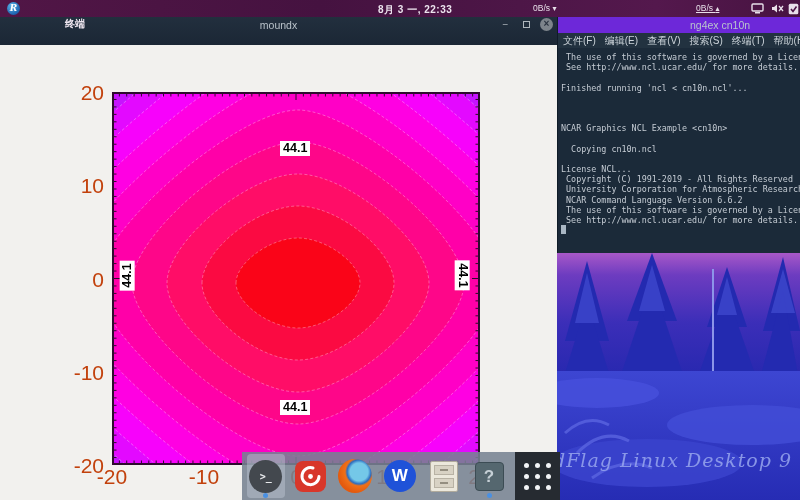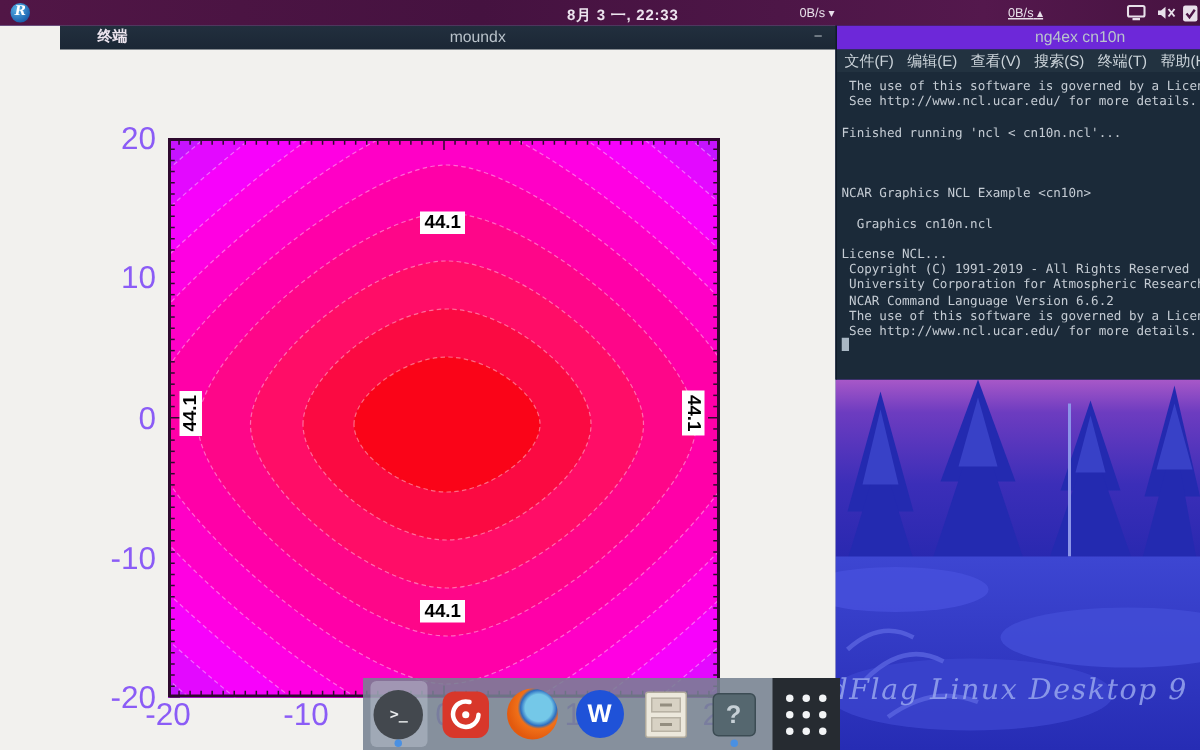--- a/index.html
+++ b/index.html
@@ -18,44 +18,44 @@
   #panel { position:absolute; left:0; top:0; width:800px; height:17px; z-index:30;
     background:linear-gradient(90deg,#511646 0%,#451240 40%,#4d1647 65%,#54184d 82%,#471341 100%);
     color:#ece4ee; font-size:10px; }
   #panel-logo { position:absolute; left:7px; top:2px; width:13px; height:13px; border-radius:50%;
     background:radial-gradient(circle at 35% 30%,#5ab4e8,#1d64b0 70%,#114a88);
     color:#fff; font-family:"DejaVu Serif",serif; font-style:italic; font-weight:bold;
     font-size:9px; line-height:13px; text-align:center; }
   #panel-app { position:absolute; left:33px; top:17px; font-weight:bold;padding-left:32px; }
   #panel-clock { position:absolute; left:378px; top:3px; font-weight:bold; letter-spacing:.5px; }
   .net { position:absolute; top:3px; font-size:8.5px; color:#e8e0ea; white-space:nowrap; }
-  #net-down { left:533px; } #net-up { left:672px;text-decoration:underline; }
+  #net-down { left:533px; } #net-up { left:696px;text-decoration:underline; }
   .chev { font-size:8px; }
   .tray-ico { position:absolute; top:3px; }
 
   
   #moundx { position:absolute; left:0; top:17px; width:557px; height:483px; background:#f2f1ee; z-index:10; }
-  #moundx-titlebar { position:absolute; left:0; top:0; width:100%; height:16px;
-    background:linear-gradient(180deg,#222f3e,#1b2735); color:#b9c2ca; font-size:10.5px;margin-left:40px; }
+  #moundx-titlebar { position:absolute; left:0; top:0; width:100%; height:28px;
+    background:linear-gradient(180deg,#222f3e,#1b2735); color:#b9c2ca; font-size:10.5px; }
   #moundx-title { position:absolute; left:0; width:100%; text-align:center; top:2px; }
   .winbtn { position:absolute; top:2px; width:13px; height:12px; color:#aeb6bd; font-size:10px;
     line-height:12px; text-align:center; }
   #btn-min { left:499px; }
   #btn-restore { left:520px; }
   #btn-restore i { display:inline-block; width:7px; height:7px; border:1px solid #aeb6bd; margin-top:2px; }
   #btn-close { left:540px; width:13px; height:13px; top:1px; border-radius:50%; background:#7d848b; color:#2a3340; font-weight:bold; }
 
   
   #plot-title { position:absolute; left:112px; top:38px; width:368px; text-align:center;
     font-family:"DejaVu Serif",serif; font-weight:bold; font-size:29px; color:#70125f; }
   #contour-wrap { position:absolute; left:112px; top:75px; width:400px; height:373px; }
   #contour-wrap svg { display:block; }
   .ctr-label { position:absolute; background:#ffffff; color:#000;
     font-size:12.5px; font-weight:bold; padding:0px 3px; line-height:15px; white-space:nowrap; }
-  .axis-label { position:absolute; color:#8b5cf6; font-size:21px; }
+  .axis-label { position:absolute; color:#c2410c; font-size:21px; }
   .x-label { top:448px; width:40px; text-align:center; }
   .y-label { width:46px; text-align:right; left:58px; }
 
   
   #terminal { position:absolute; left:557px; top:17px; width:243px; height:236px; z-index:10;
     background:#1b2a39; border-left:1px solid #101c28; }
   #term-titlebar { position:absolute; left:0; top:0; width:100%; height:16px; background:#6d28d9; }
   #term-title { position:absolute; left:132px; top:2px; color:#b9c4cc; font-size:10.5px; white-space:nowrap; }
   #term-menubar { position:absolute; left:0; top:16px; width:100%; height:15px; background:#223240;
     display:flex; gap:9px; padding:1px 0 0 5px; }
@@ -395,21 +395,21 @@
   <div id="term-content">
       <div class="tline"><span> The use of this software is governed by a License</span></div>
       <div class="tline"><span> See http://www.ncl.ucar.edu/ for more details.</span></div>
       <div class="tline"> </div>
       <div class="tline"><span>Finished running 'ncl &lt; cn10n.ncl'...</span></div>
       <div class="tline"> </div>
       <div class="tline"> </div>
       <div class="tline"> </div>
       <div class="tline"><span>NCAR Graphics NCL Example &lt;cn10n&gt;</span></div>
       <div class="tline"> </div>
-      <div class="tline"><span>  Graphics cn10n.ncl</span></div>
+      <div class="tline"><span>  Copying cn10n.ncl</span></div>
       <div class="tline"> </div>
       <div class="tline"><span>License NCL...</span></div>
       <div class="tline"><span> Copyright (C) 1991-2019 - All Rights Reserved</span></div>
       <div class="tline"><span> University Corporation for Atmospheric Research</span></div>
       <div class="tline"><span> NCAR Command Language Version 6.6.2</span></div>
       <div class="tline"><span> The use of this software is governed by a License</span></div>
       <div class="tline"><span> See http://www.ncl.ucar.edu/ for more details.</span></div>
       <div class="tline"><span style="background: rgb(169, 183, 196); display: inline-block; width: 5px; height: 9px;"> </span></div>
     </div>
 </div>

